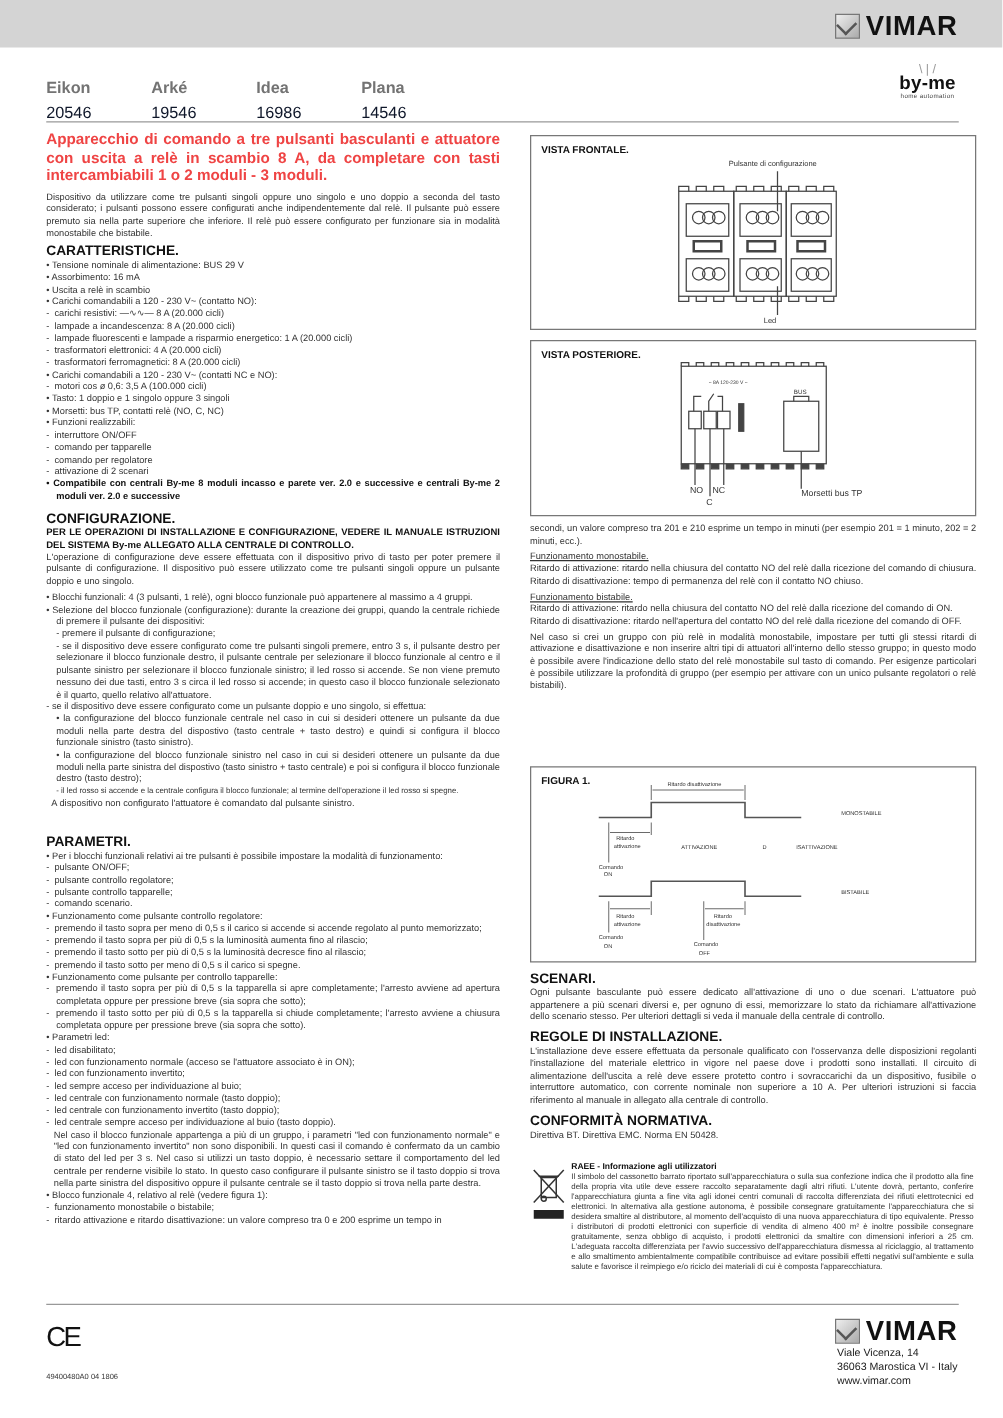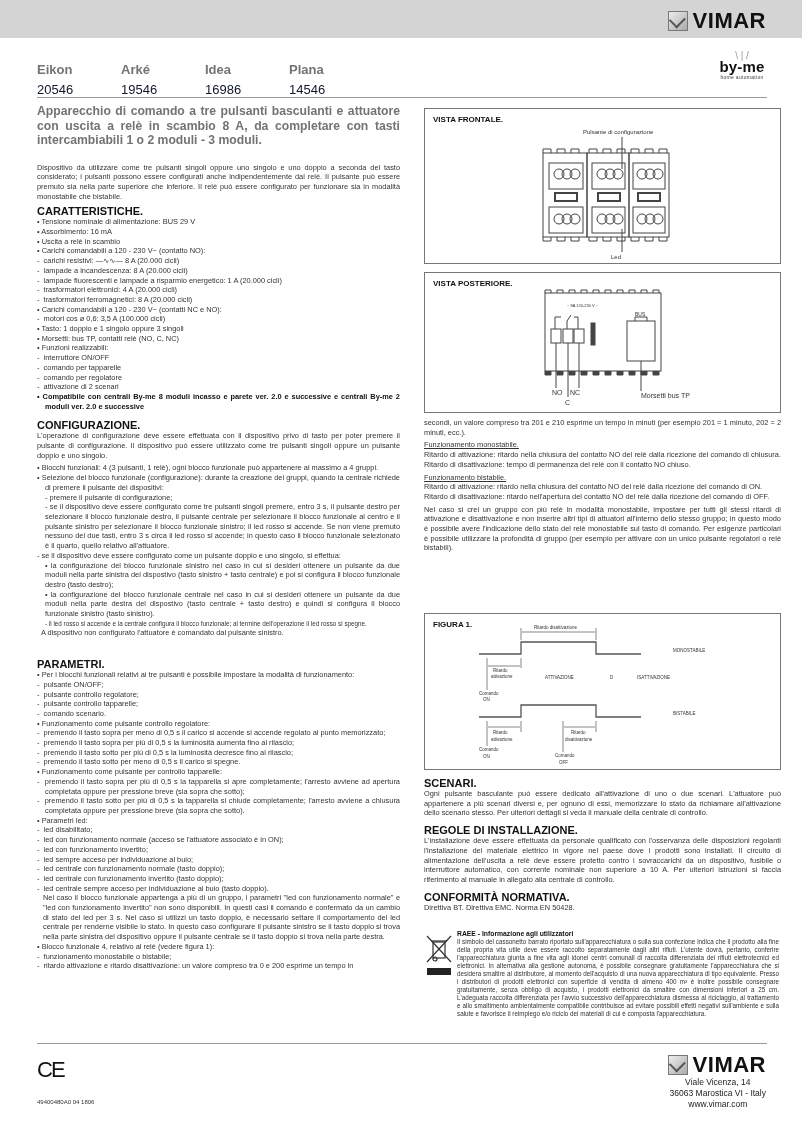--- a/index.html
+++ b/index.html
@@ -18,21 +18,21 @@
   .codes .code { font-size: 13px; color: #0f172a; }
 
   .byme { position: absolute; left: 716px; top: 52px; width: 52px; text-align: center; }
   .byme .rays { font-size: 10px; color: #999; line-height: 8px; }
   .byme .word { font-weight: bold; font-size: 15px; color: #111; line-height: 14px; letter-spacing: 0.2px; }
   .byme .sub { font-size: 5px; color: #444; letter-spacing: 0.3px; }
 
   .hrule { position: absolute; height: 1px; background: #999; }
 
   .leftcol { position: absolute; left: 37px; top: 104px; width: 363px; font-size: 7.4px; line-height: 9.7px; color: #333; }
-  .leftcol .title { font-weight: bold; font-size: 12.2px; line-height: 14.5px; color: #737373; text-align: justify; margin-bottom: 15px; }
+  .leftcol .title { font-weight: bold; font-size: 12.2px; line-height: 14.5px; color: #ef4444; text-align: justify; margin-bottom: 5px; }
   .p { text-align: justify; margin-bottom: 3px; }
   .h2 { font-weight: bold; font-size: 11px; line-height: 12px; color: #111; margin-top: 4px; }
   .bl { padding-left: 8px; text-indent: -8px; text-align: justify; }
   .bl::before { content: "\2022  "; white-space: pre; }
   .dl { padding-left: 8px; text-indent: -8px; text-align: justify; }
   .dl::before { content: "-  "; white-space: pre; }
   .ind { padding-left: 8px; text-align: justify; }
   .caps { font-weight: bold; font-size: 7.6px; color: #111; text-align: justify; }
   .boldl { font-weight: bold; color: #111; }
   .small { font-size: 6.3px; }
@@ -43,21 +43,21 @@
   .tiny { position: absolute; font-size: 6px; color: #333; white-space: nowrap; }
   .ul { text-decoration: underline; }
 
   .raee-icon { position: absolute; left: 425px; top: 934px; width: 28px; height: 46px; }
   .raee { position: absolute; left: 457px; top: 930px; width: 322px; font-size: 6.3px; line-height: 8px; color: #333; text-align: justify; }
   .raee .t { font-weight: bold; color: #111; font-size: 6.8px; }
 
   .ce { position: absolute; left: 37px; top: 1057px; font-size: 22px; color: #111; letter-spacing: -2px; }
   .docid { position: absolute; left: 37px; top: 1099px; font-size: 6px; color: #333; }
   .bottom-logo { right: 36px; top: 1052px; }
-  .addr { position: absolute; right: 36px; top: 1077px; text-align: center; font-size: 8.5px; line-height: 11px; color: #222; }
+  .addr { position: absolute; right: 36px; top: 1077px; text-align: left; font-size: 8.5px; line-height: 11px; color: #222; }
 </style>
 </head>
 <body>
 
 <div class="topband"></div>
 <div class="vimar-logo top-logo">
   <span class="mark"></span>
   <span class="word">VIMAR</span>
 </div>
 
@@ -101,28 +101,29 @@
     <div class="bl">Morsetti: bus TP, contatti relè (NO, C, NC)</div>
     <div class="bl">Funzioni realizzabili:</div>
     <div class="dl">interruttore ON/OFF</div>
     <div class="dl">comando per tapparelle</div>
     <div class="dl">comando per regolatore</div>
     <div class="dl">attivazione di 2 scenari</div>
     <div class="bl boldl">Compatibile con centrali By-me 8 moduli incasso e parete ver. 2.0 e successive e centrali By-me 2 moduli ver. 2.0 e successive</div>
   </div>
 
   <div class="h2" style="margin-top:8px;">CONFIGURAZIONE.</div>
+  <div class="caps">PER LE OPERAZIONI DI INSTALLAZIONE E CONFIGURAZIONE, VEDERE IL MANUALE ISTRUZIONI DEL SISTEMA By-me ALLEGATO ALLA CENTRALE DI CONTROLLO.</div>
   <div class="p">L'operazione di configurazione deve essere effettuata con il dispositivo privo di tasto per poter premere il pulsante di configurazione. Il dispositivo può essere utilizzato come tre pulsanti singoli oppure un pulsante doppio e uno singolo.</div>
   <div class="bl">Blocchi funzionali: 4 (3 pulsanti, 1 relè), ogni blocco funzionale può appartenere al massimo a 4 gruppi.</div>
   <div class="bl">Selezione del blocco funzionale (configurazione): durante la creazione dei gruppi, quando la centrale richiede di premere il pulsante dei dispositivi:</div>
   <div class="ind">- premere il pulsante di configurazione;</div>
   <div class="ind">- se il dispositivo deve essere configurato come tre pulsanti singoli premere, entro 3 s, il pulsante destro per selezionare il blocco funzionale destro, il pulsante centrale per selezionare il blocco funzionale al centro e il pulsante sinistro per selezionare il blocco funzionale sinistro; il led rosso si accende. Se non viene premuto nessuno dei due tasti, entro 3 s circa il led rosso si accende; in questo caso il blocco funzionale selezionato è il quarto, quello relativo all'attuatore.</div>
   <div class="p" style="margin:0">- se il dispositivo deve essere configurato come un pulsante doppio e uno singolo, si effettua:</div>
+  <div class="ind">• la configurazione del blocco funzionale centrale nel caso in cui si desideri ottenere un pulsante da due moduli nella parte destra del dispostivo (tasto centrale + tasto destro) e quindi si configura il blocco funzionale sinistro (tasto sinistro).</div>
   <div class="ind">• la configurazione del blocco funzionale sinistro nel caso in cui si desideri ottenere un pulsante da due moduli nella parte sinistra del dispostivo (tasto sinistro + tasto centrale) e poi si configura il blocco funzionale destro (tasto destro);</div>
-  <div class="ind">• la configurazione del blocco funzionale centrale nel caso in cui si desideri ottenere un pulsante da due moduli nella parte destra del dispostivo (tasto centrale + tasto destro) e quindi si configura il blocco funzionale sinistro (tasto sinistro).</div>
   <div class="ind small">- il led rosso si accende e la centrale configura il blocco funzionale; al termine dell'operazione il led rosso si spegne.</div>
   <div class="ind" style="padding-left:4px">A dispositivo non configurato l'attuatore è comandato dal pulsante sinistro.</div>
 
   <div class="h2" style="margin-top:20px;">PARAMETRI.</div>
   <div>
     <div class="bl">Per i blocchi funzionali relativi ai tre pulsanti è possibile impostare la modalità di funzionamento:</div>
     <div class="dl">pulsante ON/OFF;</div>
     <div class="dl">pulsante controllo regolatore;</div>
     <div class="dl">pulsante controllo tapparelle;</div>
     <div class="dl">comando scenario.</div>

